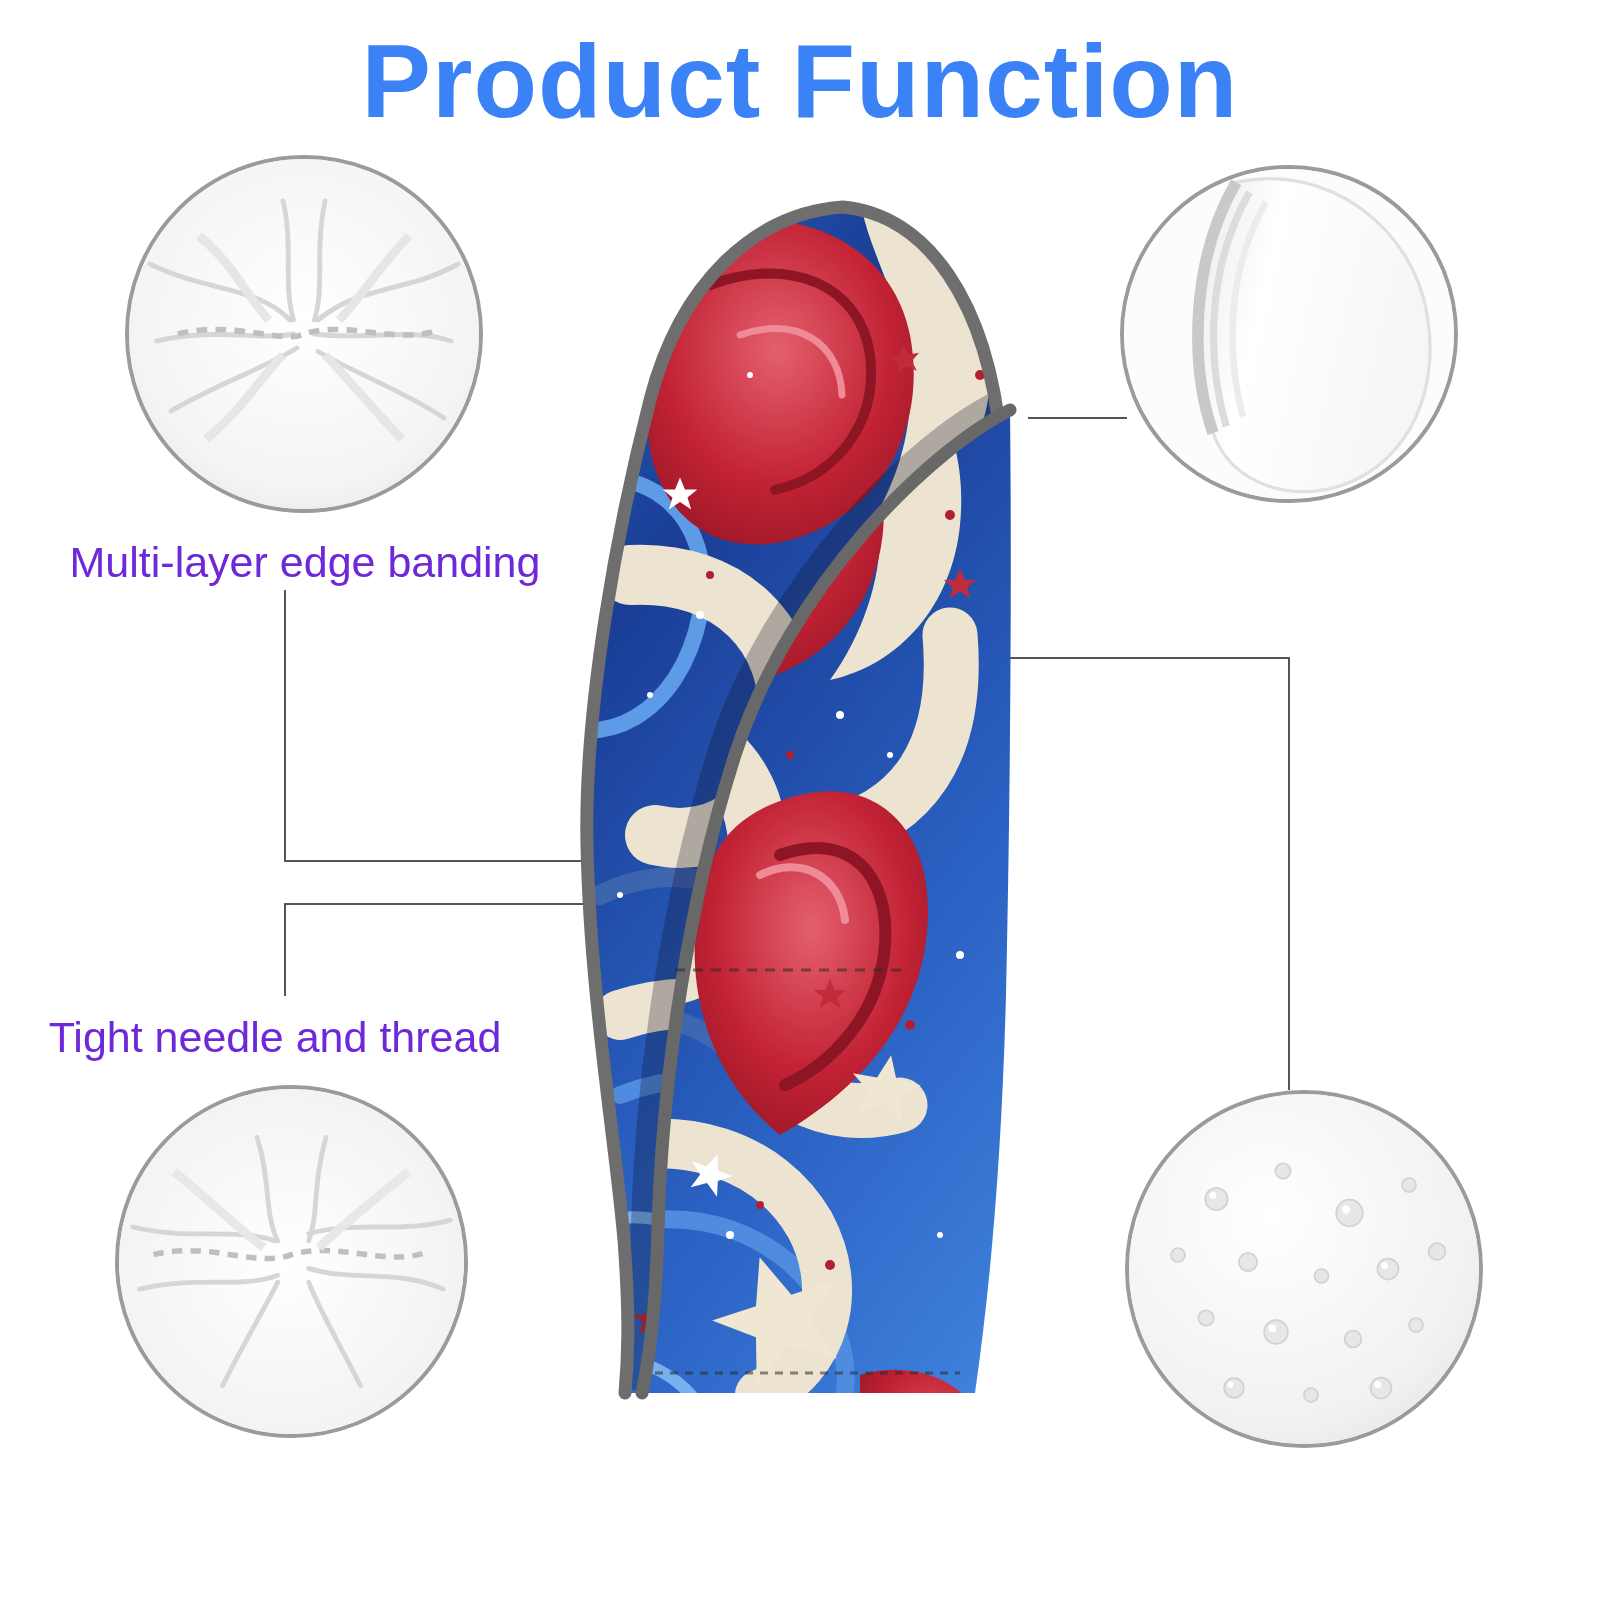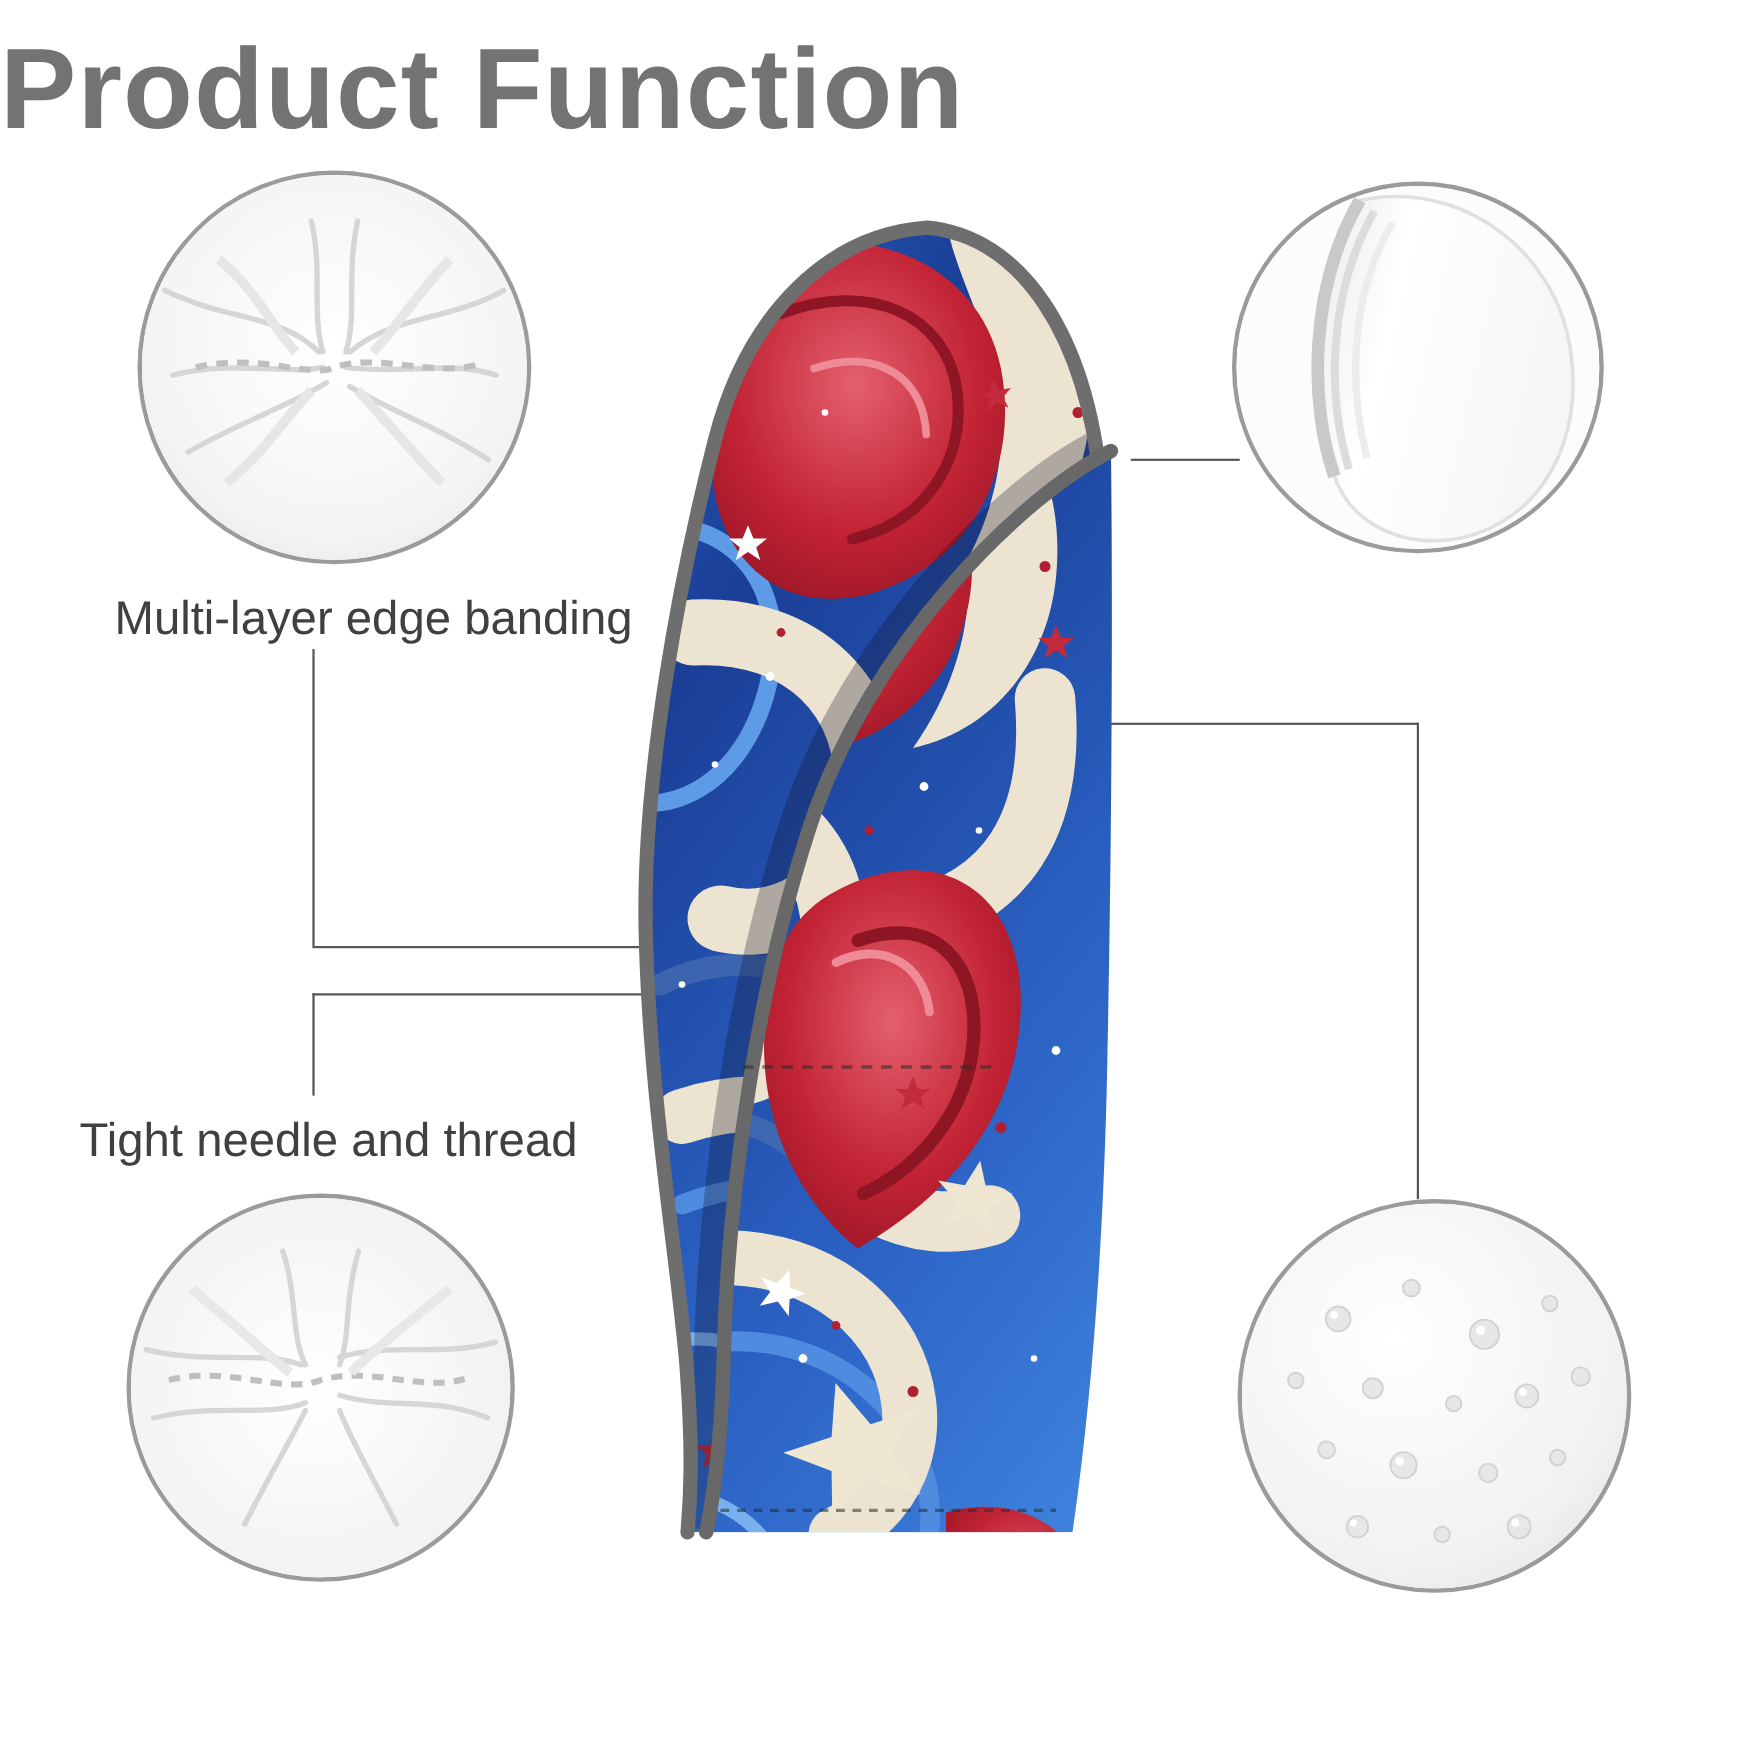--- a/index.html
+++ b/index.html
@@ -1,26 +1,26 @@
 <!DOCTYPE html>
 <html><head>
 <meta charset="utf-8">
 <style>
   html,body{margin:0;padding:0;background:#fff;}
   .canvas{position:relative;width:1600px;height:1600px;background:#ffffff;overflow:hidden;
           font-family:"Liberation Sans",sans-serif;color:#111;}
-  .title{position:absolute;top:22px;left:0;width:100%;text-align:left;
-         font-size:104px;font-weight:600;letter-spacing:1px;color:#737373;}
+  .title{position:absolute;top:22px;left:0;width:100%;text-align:center;
+         font-size:104px;font-weight:600;letter-spacing:1px;color:#3b82f6;}
   .circle{position:absolute;border-radius:50%;border:4px solid #9b9b9b;overflow:hidden;background:#fff;}
   .circle svg{display:block;width:100%;height:100%;}
   .circle-tl{left:125px;top:155px;width:350px;height:350px;}
   .circle-tr{left:1120px;top:165px;width:330px;height:330px;}
   .circle-bl{left:115px;top:1085px;width:345px;height:345px;}
   .circle-br{left:1125px;top:1090px;width:350px;height:350px;}
-  .label{position:absolute;font-size:43px;font-weight:400;text-align:right;color:#404040;}
+  .label{position:absolute;font-size:43px;font-weight:400;text-align:center;color:#6d28d9;}
   .label-tl{left:35px;top:538px;width:540px;}
   .label-tr{left:1052px;top:520px;width:440px;}
   .label-bl{left:25px;top:996px;width:500px;margin-top:17px;}
   .label-br{left:1017px;top:1002px;width:440px;}
   .line{position:absolute;background:#555;}
   .line-tl-v{left:284px;top:590px;width:2px;height:270px;}
   .line-tl-h{left:284px;top:860px;width:335px;height:2px;}
   .line-bl-h{left:284px;top:903px;width:375px;height:2px;}
   .line-bl-v{left:284px;top:903px;width:2px;height:93px;}
   .line-tr-h{left:1028px;top:417px;width:99px;height:2px;}

